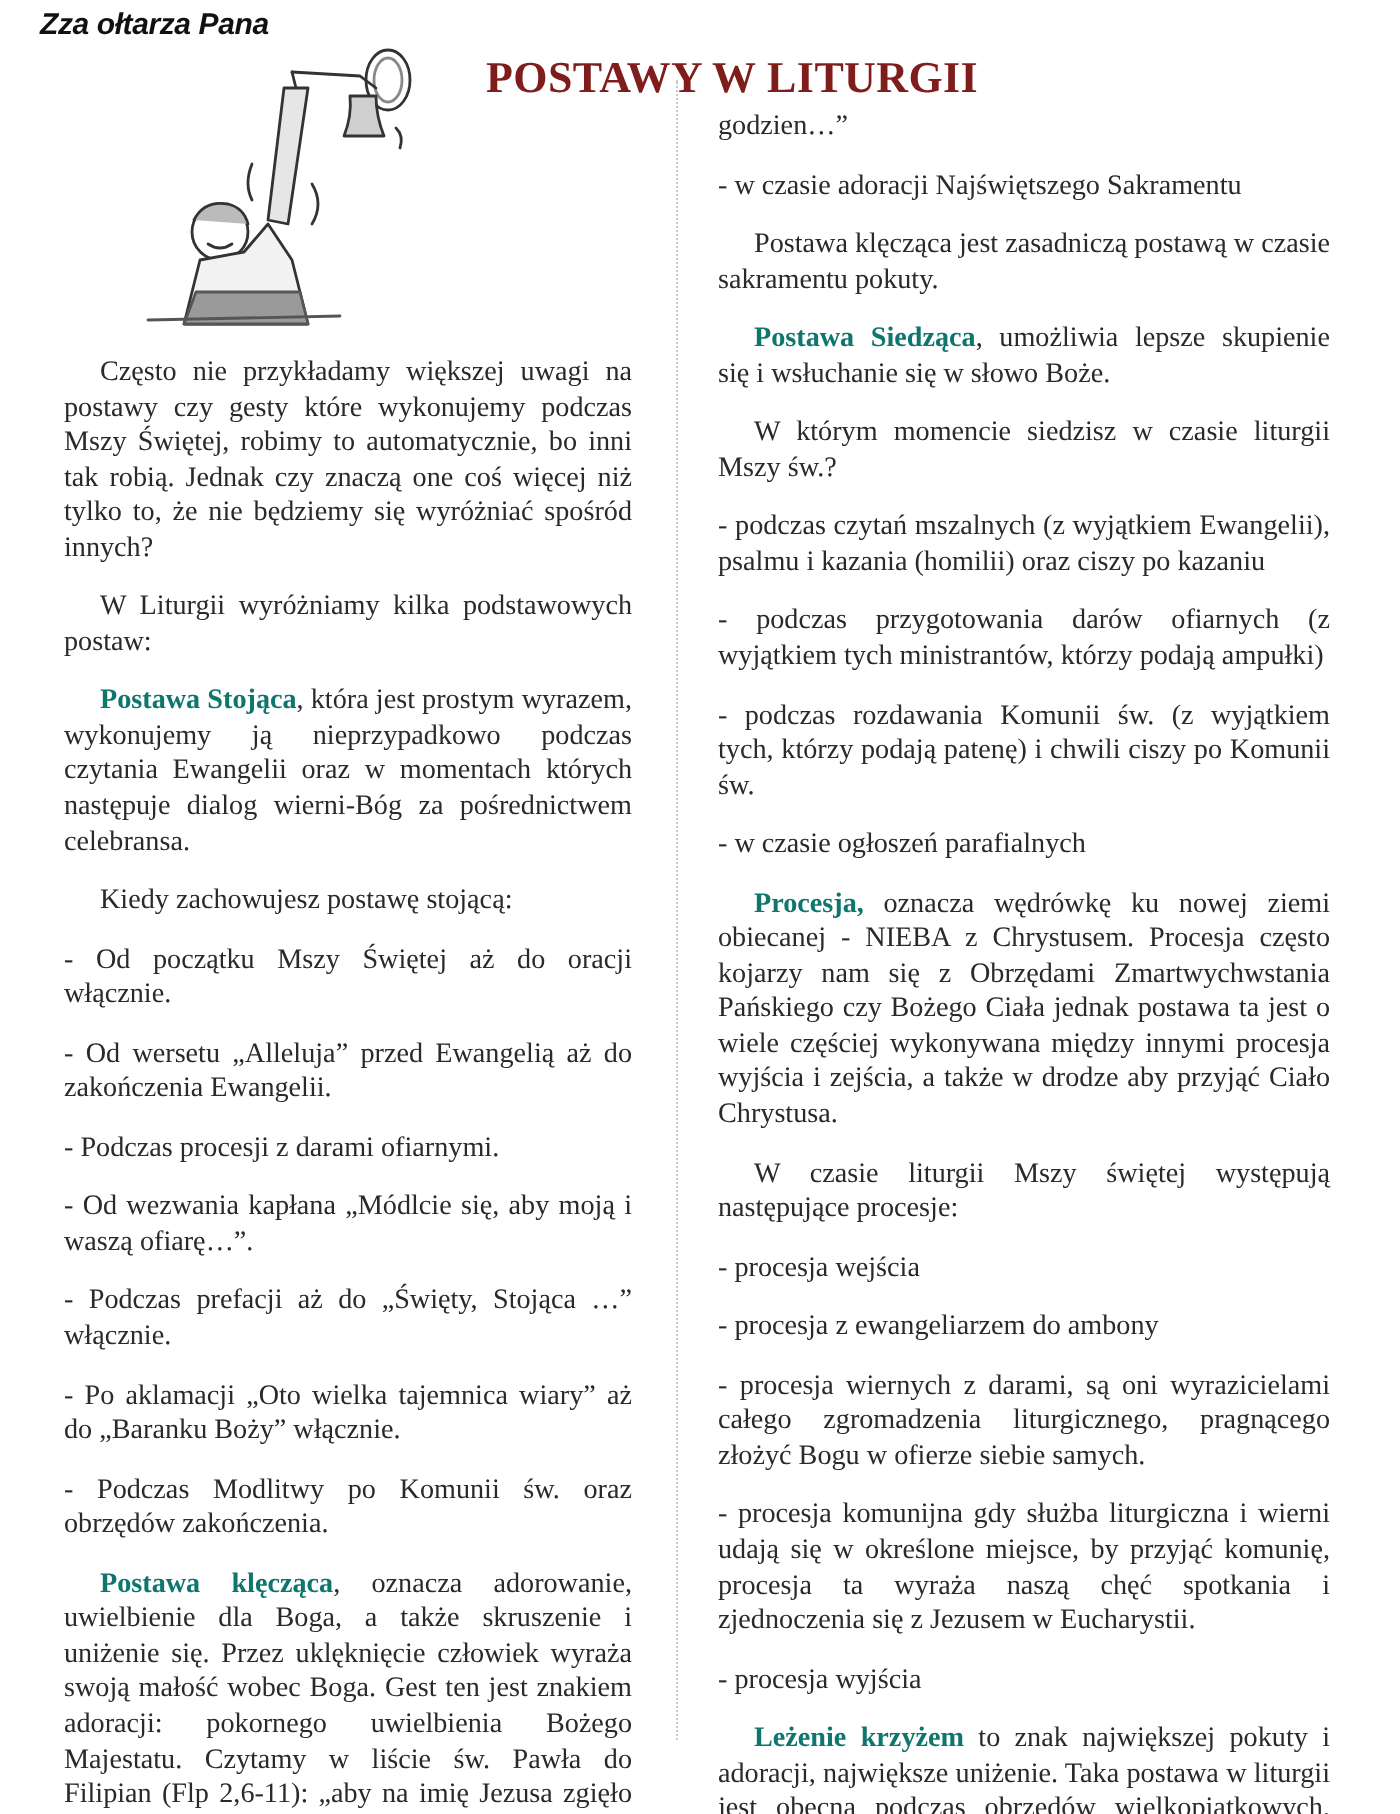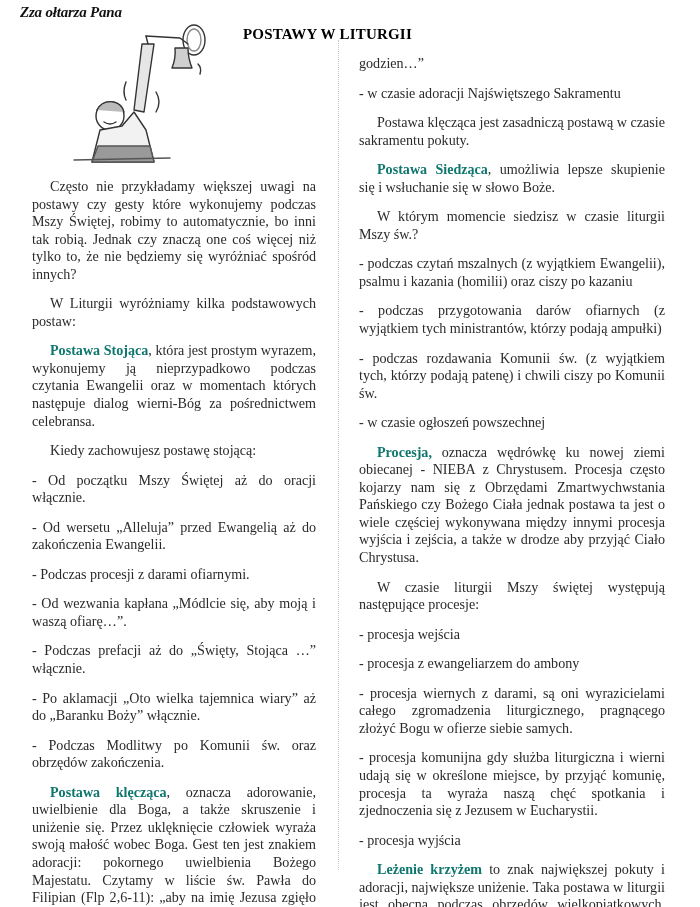--- a/index.html
+++ b/index.html
@@ -1,21 +1,21 @@
 <!DOCTYPE html>
 <html><head>
 <meta charset="utf-8">
 <style>
   html, body { margin: 0; padding: 0; background: #ffffff; }
   body { width: 700px; height: 907px; position: relative; overflow: hidden;
          font-family: "Liberation Serif", "DejaVu Serif", serif; color: #2a2a2a; }
   .section-label { position: absolute; left: 20px; top: 4px; font-size: 15px; font-weight: bold;
-         font-style: italic; color: #111; font-family: Liberation Serif, serif; letter-spacing: -0.2px; }
-  .page-title { position: absolute; left: 243px; top: 26px; font-size: 15px; font-weight: bold;
-         color: #000000; font-family: "Liberation Serif", serif; letter-spacing: 0.2px; }
+         font-style: italic; color: #111; font-family: Liberation Sans, sans-serif; letter-spacing: -0.2px; }
+  .page-title { position: absolute; left: 243px; top: 26px; font-size: 22px; font-weight: bold;
+         color: #7f1d1d; font-family: "Liberation Serif", serif; letter-spacing: 0.2px; }
   .illustration { position: absolute; left: 70px; top: 22px; width: 190px; height: 145px; }
   .divider { position: absolute; left: 338px; top: 40px; width: 0; height: 830px;
          border-left: 1px dotted #c8c8c8; }
   .col { position: absolute; font-size: 14.1px; line-height: 17.55px; text-align: justify; }
   .col-left { left: 20px; top: 166px; width: 308px; }
   .col-right { left: 347px; top: 43px; width: 330px; }
   .col p { margin: 12px; }
   .indent { text-indent: 18px; }
   .gap { margin-top: 6px !important; }
   .bold { font-weight: bold; color: #0f766e; }
@@ -79,21 +79,21 @@
 <div class="col col-right">
   <p class="item">godzien…”</p>
   <p class="item">- w czasie adoracji Najświętszego Sakramentu</p>
   <p class="indent">Postawa klęcząca jest zasadniczą postawą w czasie sakramentu pokuty.</p>
 
   <p class="indent gap"><span class="bold">Postawa Siedząca</span><span>, umożliwia lepsze skupienie się i wsłuchanie się w słowo Boże.</span></p>
   <p class="indent">W którym momencie siedzisz w czasie liturgii Mszy św.?</p>
   <p class="item">- podczas czytań mszalnych (z wyjątkiem Ewangelii), psalmu i kazania (homilii) oraz ciszy po kazaniu</p>
   <p class="item">- podczas przygotowania darów ofiarnych (z wyjątkiem tych ministrantów, którzy podają ampułki)</p>
   <p class="item">- podczas rozdawania Komunii św. (z wyjątkiem tych, którzy podają patenę) i chwili ciszy po Komunii św.</p>
-  <p class="item">- w czasie ogłoszeń powszechnej</p>
+  <p class="item">- w czasie ogłoszeń parafialnych</p>
 
   <p class="indent gap"><span class="bold">Procesja,</span><span> oznacza wędrówkę ku nowej ziemi obiecanej - NIEBA z Chrystusem. Procesja często kojarzy nam się z Obrzędami Zmartwychwstania Pańskiego czy Bożego Ciała jednak postawa ta jest o wiele częściej wykonywana między innymi procesja wyjścia i zejścia, a także w drodze aby przyjąć Ciało Chrystusa.</span></p>
   <p class="indent">W czasie liturgii Mszy świętej występują następujące procesje:</p>
   <p class="item">- procesja wejścia</p>
   <p class="item">- procesja z ewangeliarzem do ambony</p>
   <p class="item">- procesja wiernych z darami, są oni wyrazicielami całego zgromadzenia liturgicznego, pragnącego złożyć Bogu w ofierze siebie samych.</p>
   <p class="item">- procesja komunijna gdy służba liturgiczna i wierni udają się w określone miejsce, by przyjąć komunię, procesja ta wyraża naszą chęć spotkania i zjednoczenia się z Jezusem w Eucharystii.</p>
   <p class="item">- procesja wyjścia</p>
 
   <p class="indent gap"><span class="bold">Leżenie krzyżem</span><span>  to znak największej pokuty i adoracji, największe uniżenie. Taka postawa w liturgii jest obecna podczas obrzędów wielkopiątkowych, podczas których kapłan kładzie się krzyżem adorując Chrystusa który oddał swoje życie za nas. Również ta postawa jest charakterystyczna dla obrzędów święceń i złożenia profesji zakonnej. Wtedy to kandydaci do stanu kapłańskiego czy zakonnego przyjmują postawę leżącą. Leżenie krzyżem symbolizuje najgłębsze poniżenie siebie i najusilniejszą modlitwę. Lepiej niż słowa wyraża ono całkowite oddanie się Bogu i poczucie własnej słabości.</span></p>

